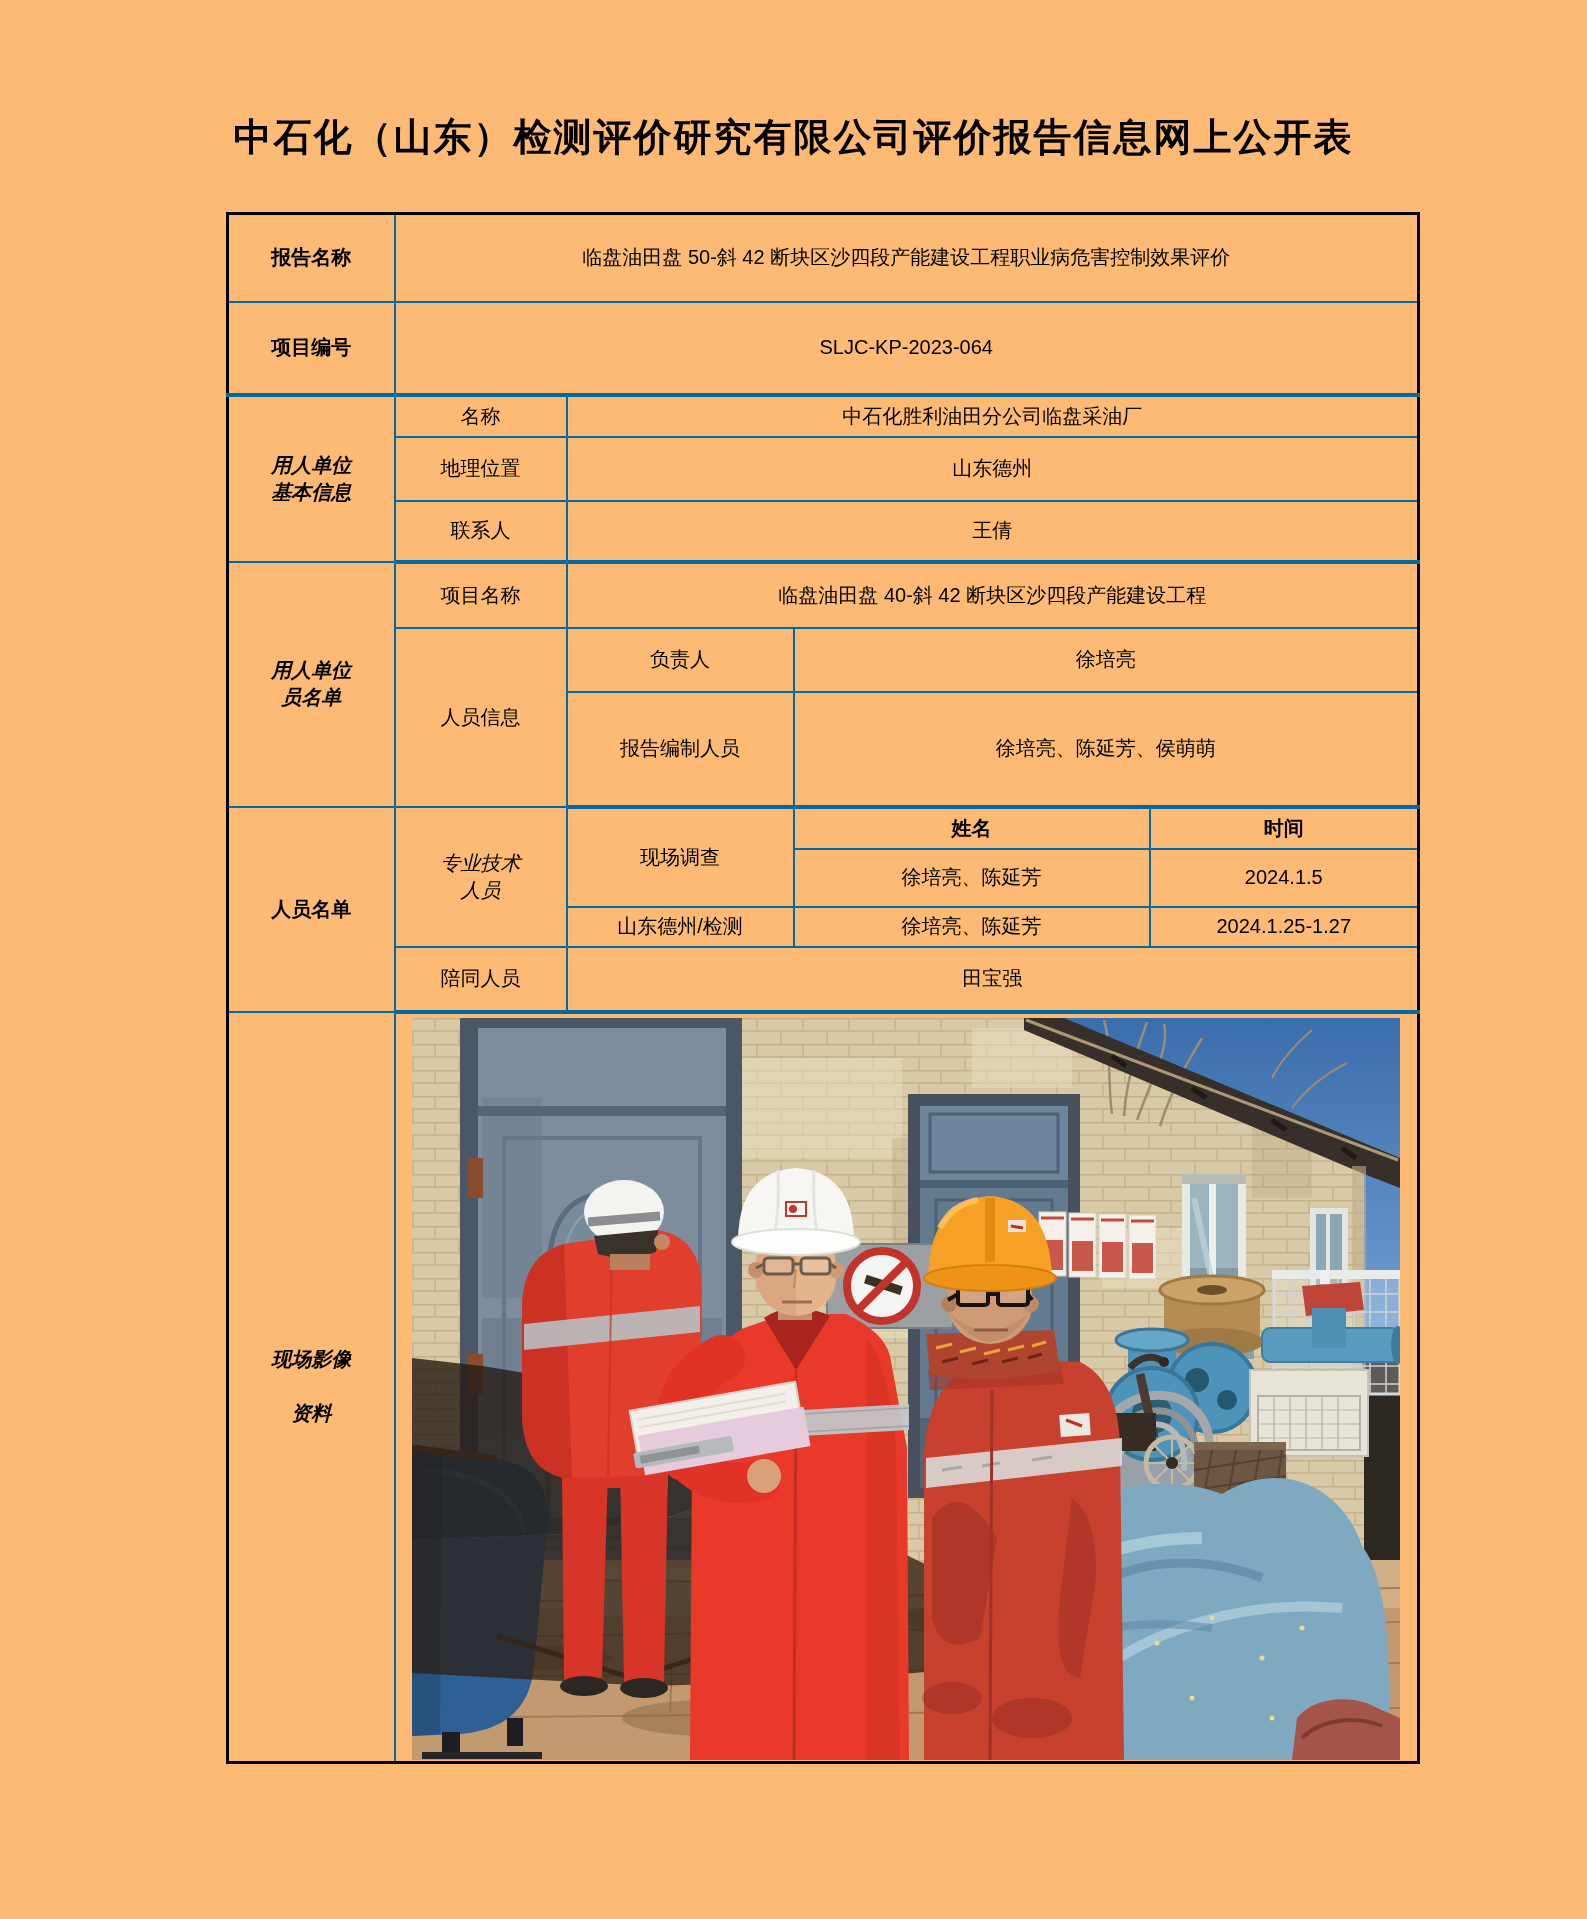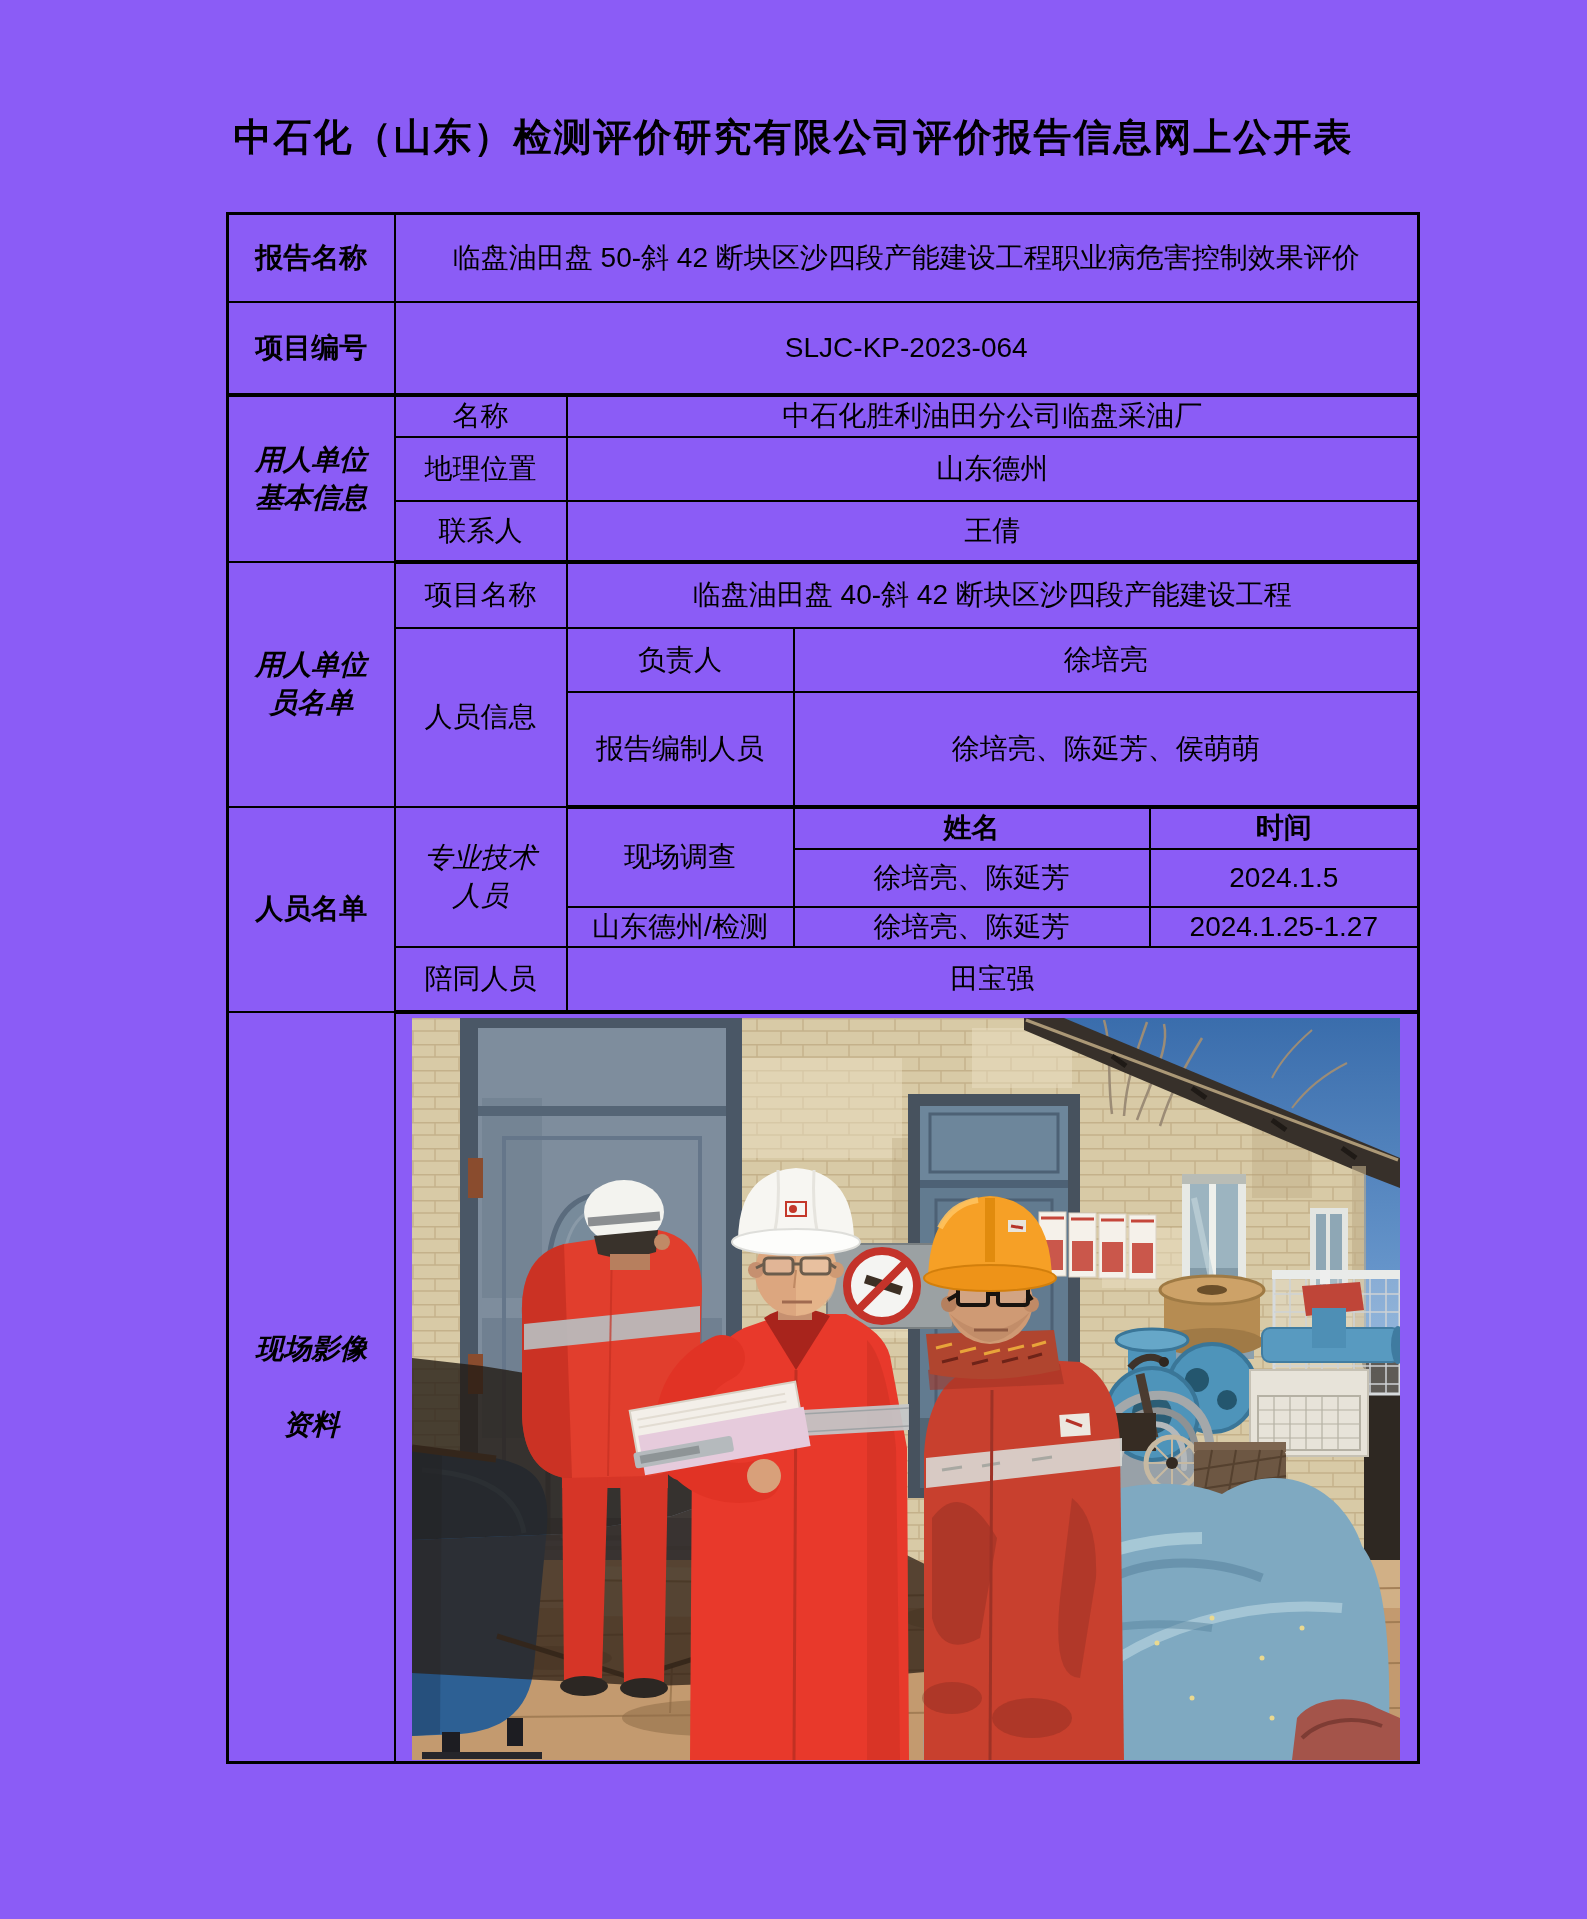--- a/index.html
+++ b/index.html
@@ -1,19 +1,19 @@
 <!DOCTYPE html>
 <html><head>
 <meta charset="utf-8">
 <style>
   html,body{margin:0;padding:0;background:#888;}
   .page{
     position:relative;
     width:1587px;height:1919px;
-    background:#8b5cf6;
+    background:#fdba74;
     margin:0 auto;
     font-family:"Liberation Sans","DejaVu Sans",sans-serif;
     color:#000;
     overflow:hidden;
   }
   .doc-title{
     position:absolute;
     top:112px;left:0;width:100%;
     text-align:center;
     font-size:38px;
@@ -22,24 +22,24 @@
   }
   table.report{
     position:absolute;
     left:226px;top:212px;
     width:1191px;
     border-collapse:collapse;
     table-layout:fixed;
     border:3px solid #000;
   }
   table.report td{
-    border:2px solid #000000;
+    border:2px solid #0369a1;
     text-align:center;
     vertical-align:middle;
-    font-size:28px;
+    font-size:20px;
     line-height:1.35;
     padding:0 8px;
     overflow:hidden;
   }
   tr.sec td{border-bottom-width:4px;}
   td.head{font-weight:bold;}
   td.pre{white-space:pre-line;font-style:italic;}
   td.lh17{line-height:1.7;}
   td.lh20{line-height:2.0;}
   td.lh15{line-height:1.5;}

